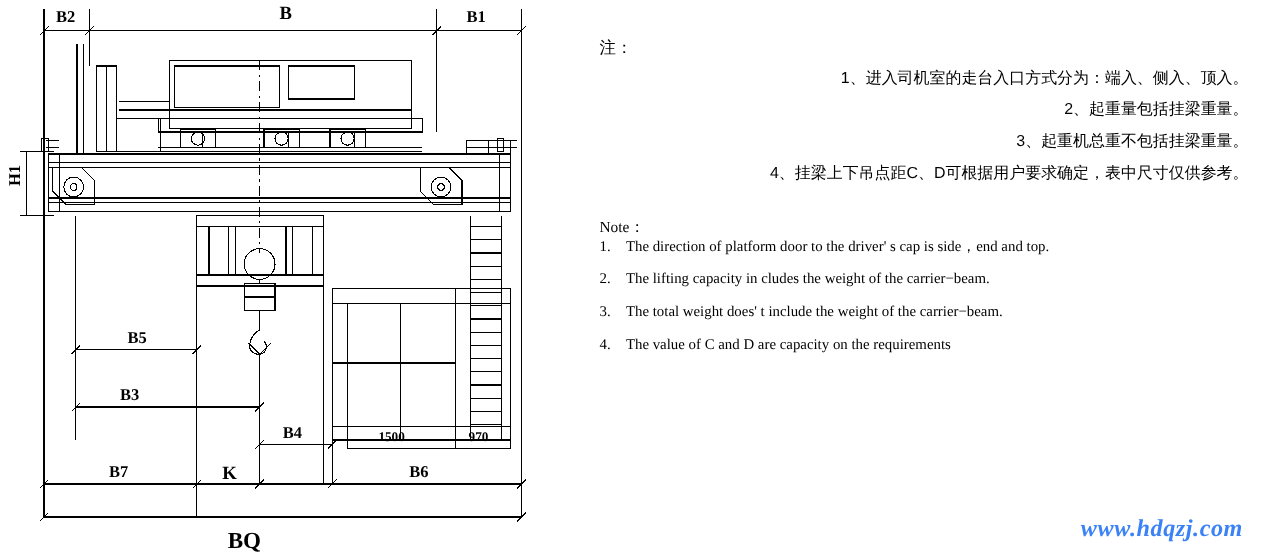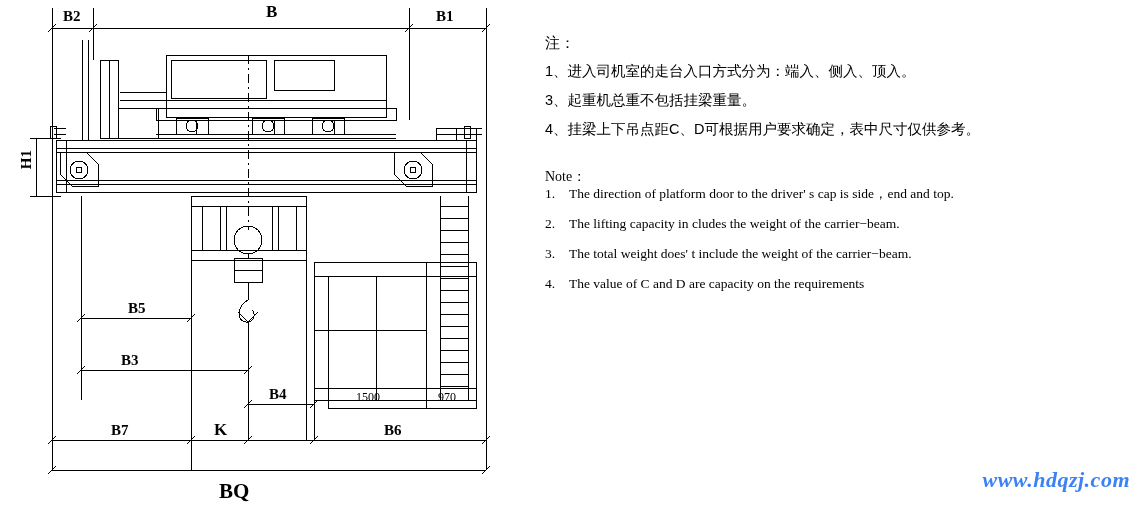--- a/index.html
+++ b/index.html
@@ -11,38 +11,38 @@
     position: relative;
     width: 1148px;
     height: 505px;
     background: #ffffff;
     overflow: hidden;
     font-family: "Liberation Serif", serif;
   }
   
   #drawing {
     position: absolute;
-    left: 16px;
+    left: 4px;
     top: 0;
     width: 520px;
     height: 445px;
   }
   #drawing svg {
     display: block;
   }
   .dimlabel {
     position: absolute;
     font-family: "Liberation Serif", serif;
     font-weight: bold;
     font-size: 15px;
     color: #000;
     white-space: nowrap;
   }
   .dimlabel.small {
-    font-weight: normal;
+    font-weight: bold;
     font-size: 12px;
   }
   
   #notes {
     position: absolute;
     left: 545px;
     top: 34px;
     width: 590px;
   }
   .cn-head {
@@ -50,20 +50,21 @@
     font-size: 15px;
     color: #000;
     margin-bottom: 9px;
   }
   .cn-item {
     font-family: "Liberation Sans", sans-serif;
     font-size: 14.5px;
     color: #000;
     margin-bottom: 11px;
     line-height: 1.25;
+    text-align: right;
   }
   .en-head {
     font-family: "Liberation Serif", serif;
     font-size: 14px;
     color: #000;
     margin-top: 30px;
   }
   .en-item {
     font-family: "Liberation Serif", serif;
     font-size: 13.5px;
@@ -267,20 +268,21 @@
     <div class="dimlabel small" style="left:422px; top:390px;">970</div>
     <div class="dimlabel" style="left:95px; top:422px;">B7</div>
     <div class="dimlabel" style="left:198px; top:420px; font-size:17px;">K</div>
     <div class="dimlabel" style="left:368px; top:422px;">B6</div>
     <div class="dimlabel" style="left:203px; top:479px; font-size:21px;">BQ</div>
   </div>
 
   <div id="notes">
     <div class="cn-head">注：</div>
     <div class="cn-item">1、进入司机室的走台入口方式分为：端入、侧入、顶入。</div>
+    <div class="cn-item">2、起重量包括挂梁重量。</div>
     <div class="cn-item">3、起重机总重不包括挂梁重量。</div>
     <div class="cn-item">4、挂梁上下吊点距C、D可根据用户要求确定，表中尺寸仅供参考。</div>
 
     <div class="en-head">Note：</div>
     <div class="en-item">
       <span class="num">1.</span>
       <span>The direction of platform door to the driver' s cap is side，end and top.</span>
     </div>
     <div class="en-item">
       <span class="num">2.</span>

